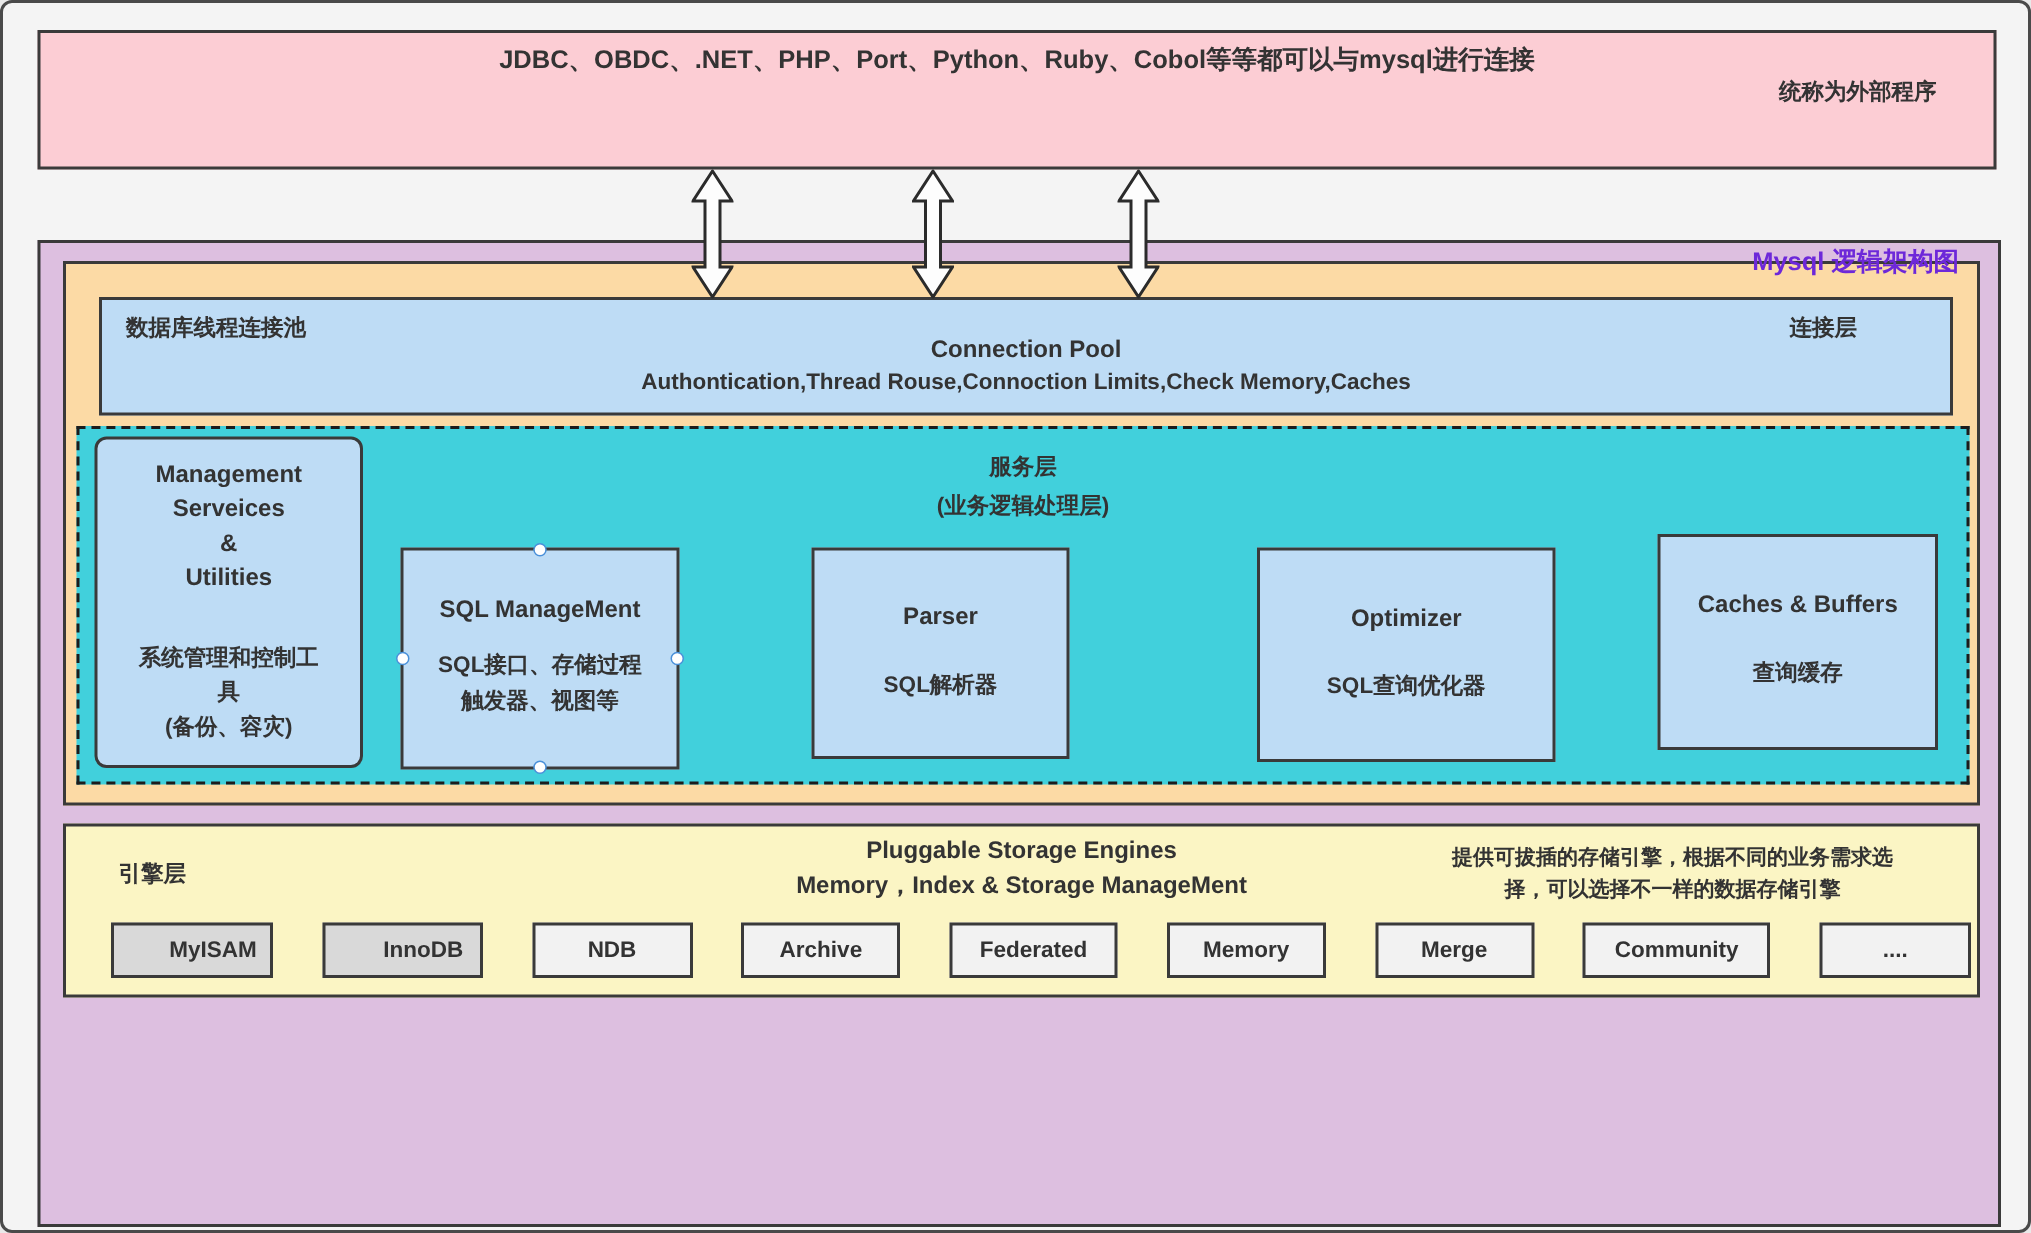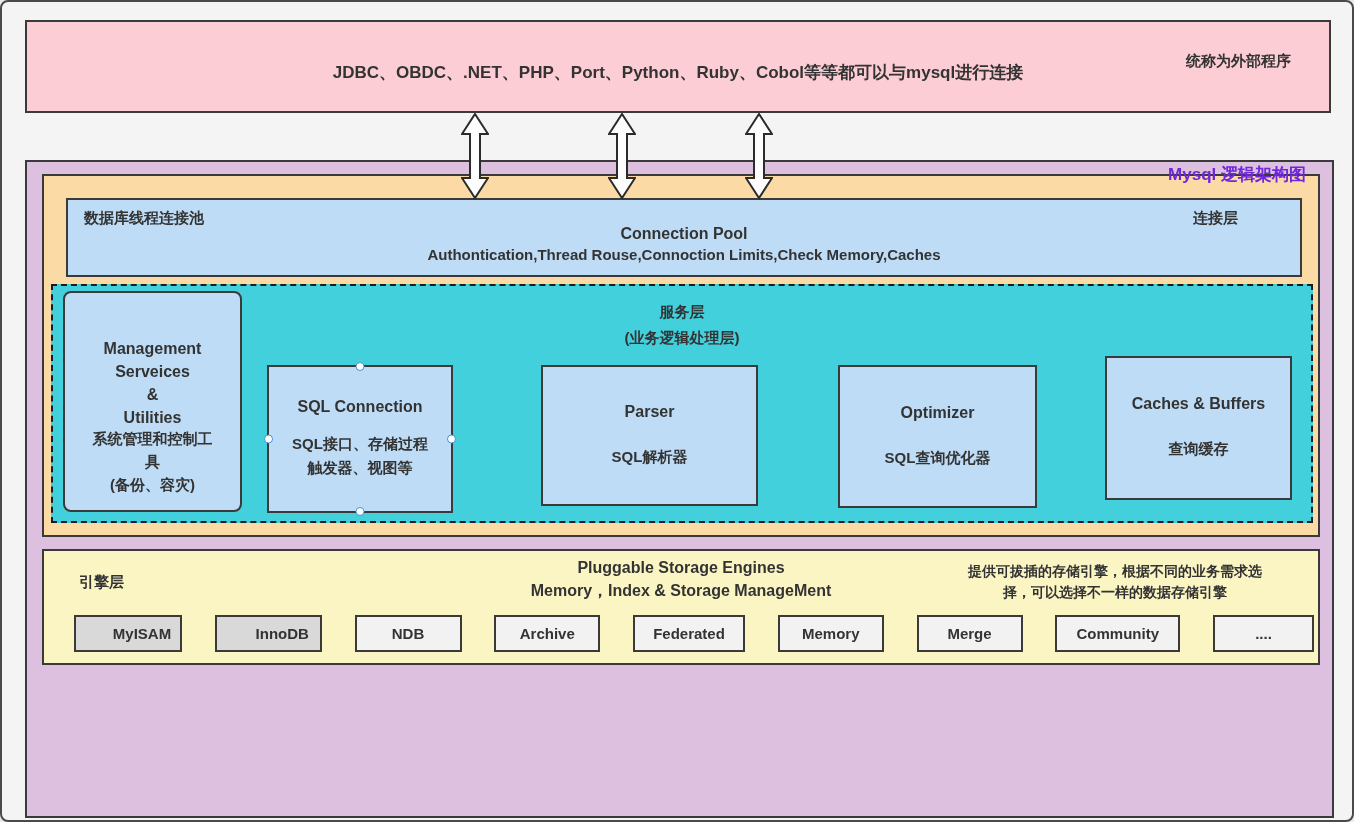--- a/index.html
+++ b/index.html
@@ -5,21 +5,21 @@
   html,body{margin:0;padding:0;background:#e9e9e9;}
   .page{
     position:relative; width:1354px; height:822px; box-sizing:border-box;
     background:#f4f4f4; border:2px solid #4a4a4a; border-radius:8px; overflow:hidden;
     font-family:"Liberation Sans","DejaVu Sans",sans-serif; font-weight:700; color:#333;
   }
   
   .external-box{
     position:absolute; left:23px; top:18px; width:1306px; height:93px; box-sizing:border-box;
     background:var(--pink,#fccdd4); border:2px solid var(--border,#3a3a3a);
-    display:flex; align-items:center; justify-content:center;
+    display:flex; align-items:flex-start; justify-content:center;
   }
   .external-text{font-size:17px; position:relative; top:6px;}
   .external-note{position:absolute; right:38px; top:30px; font-size:15px;}
   
   .arrow{position:absolute; top:111px; width:28px; height:86px; z-index:6;}
   
   .mysql-container{
     position:absolute; left:23px; top:158px; width:1309px; height:658px; box-sizing:border-box;
     background:var(--purple,#ddbfe0); border:2px solid var(--border,#3a3a3a);
   }
@@ -45,24 +45,24 @@
     background:var(--teal,#41d0dc); border:2px dashed #1c1c1c;
   }
   .service-title{position:absolute; top:13px; left:0; right:0; text-align:center; font-size:15px; line-height:26px; white-space:pre-line;}
   .svc-card{
     position:absolute; box-sizing:border-box; background:var(--blue,#bedcf5); border:2px solid var(--border,#3a3a3a);
     display:flex; flex-direction:column; align-items:center; justify-content:center; text-align:center; gap:24px;
   }
   .svc-en{font-size:16px;}
   .svc-cn{font-size:15px; line-height:24px; white-space:pre-line;}
   .card-management{left:10px; top:5px; width:179px; height:221px; border-radius:8px; display:block;}
-  .mgmt-en{position:absolute; top:12px; left:0; right:0; text-align:center; font-size:16px; line-height:23px; white-space:pre-line;margin-top:32px;}
+  .mgmt-en{position:absolute; top:12px; left:0; right:0; text-align:center; font-size:16px; line-height:23px; white-space:pre-line;}
   .mgmt-cn{position:absolute; bottom:14px; left:0; right:0; text-align:center; font-size:15px; line-height:23px; white-space:pre-line;}
   .card-sql{left:214px; top:79px; width:186px; height:148px; gap:16px;}
-  .card-parser{left:488px; top:79px; width:217px; height:141px;}
+  .card-parser{left:488px; top:79px; width:172px; height:141px;}
   .card-optimizer{left:785px; top:79px; width:199px; height:143px;}
   .card-caches{left:1052px; top:70px; width:187px; height:144px;}
   .handle{
     position:absolute; width:9px; height:9px; border-radius:50%; box-sizing:border-box;
     background:#fff; border:1.5px solid #4a90d9; z-index:5;
   }
   .handle-top{left:50%; top:-5px; transform:translateX(-50%);}
   .handle-bottom{left:50%; bottom:-5px; transform:translateX(-50%);}
   .handle-left{left:-5px; top:50%; transform:translateY(-50%);}
   .handle-right{right:-5px; top:50%; transform:translateY(-50%);}
@@ -125,21 +125,21 @@
           <div class="mgmt-cn">系统管理和控制工
 具
 (备份、容灾)</div>
         </div>
 
         <div class="svc-card card-sql">
           <span class="handle handle-top"></span>
           <span class="handle handle-bottom"></span>
           <span class="handle handle-left"></span>
           <span class="handle handle-right"></span>
-          <div class="svc-en">SQL Connection</div>
+          <div class="svc-en">SQL ManageMent</div>
           <div class="svc-cn">SQL接口、存储过程
 触发器、视图等</div>
         </div>
 
         <div class="svc-card card-parser">
           <div class="svc-en">Parser</div>
           <div class="svc-cn">SQL解析器</div>
         </div>
 
         <div class="svc-card card-optimizer">

